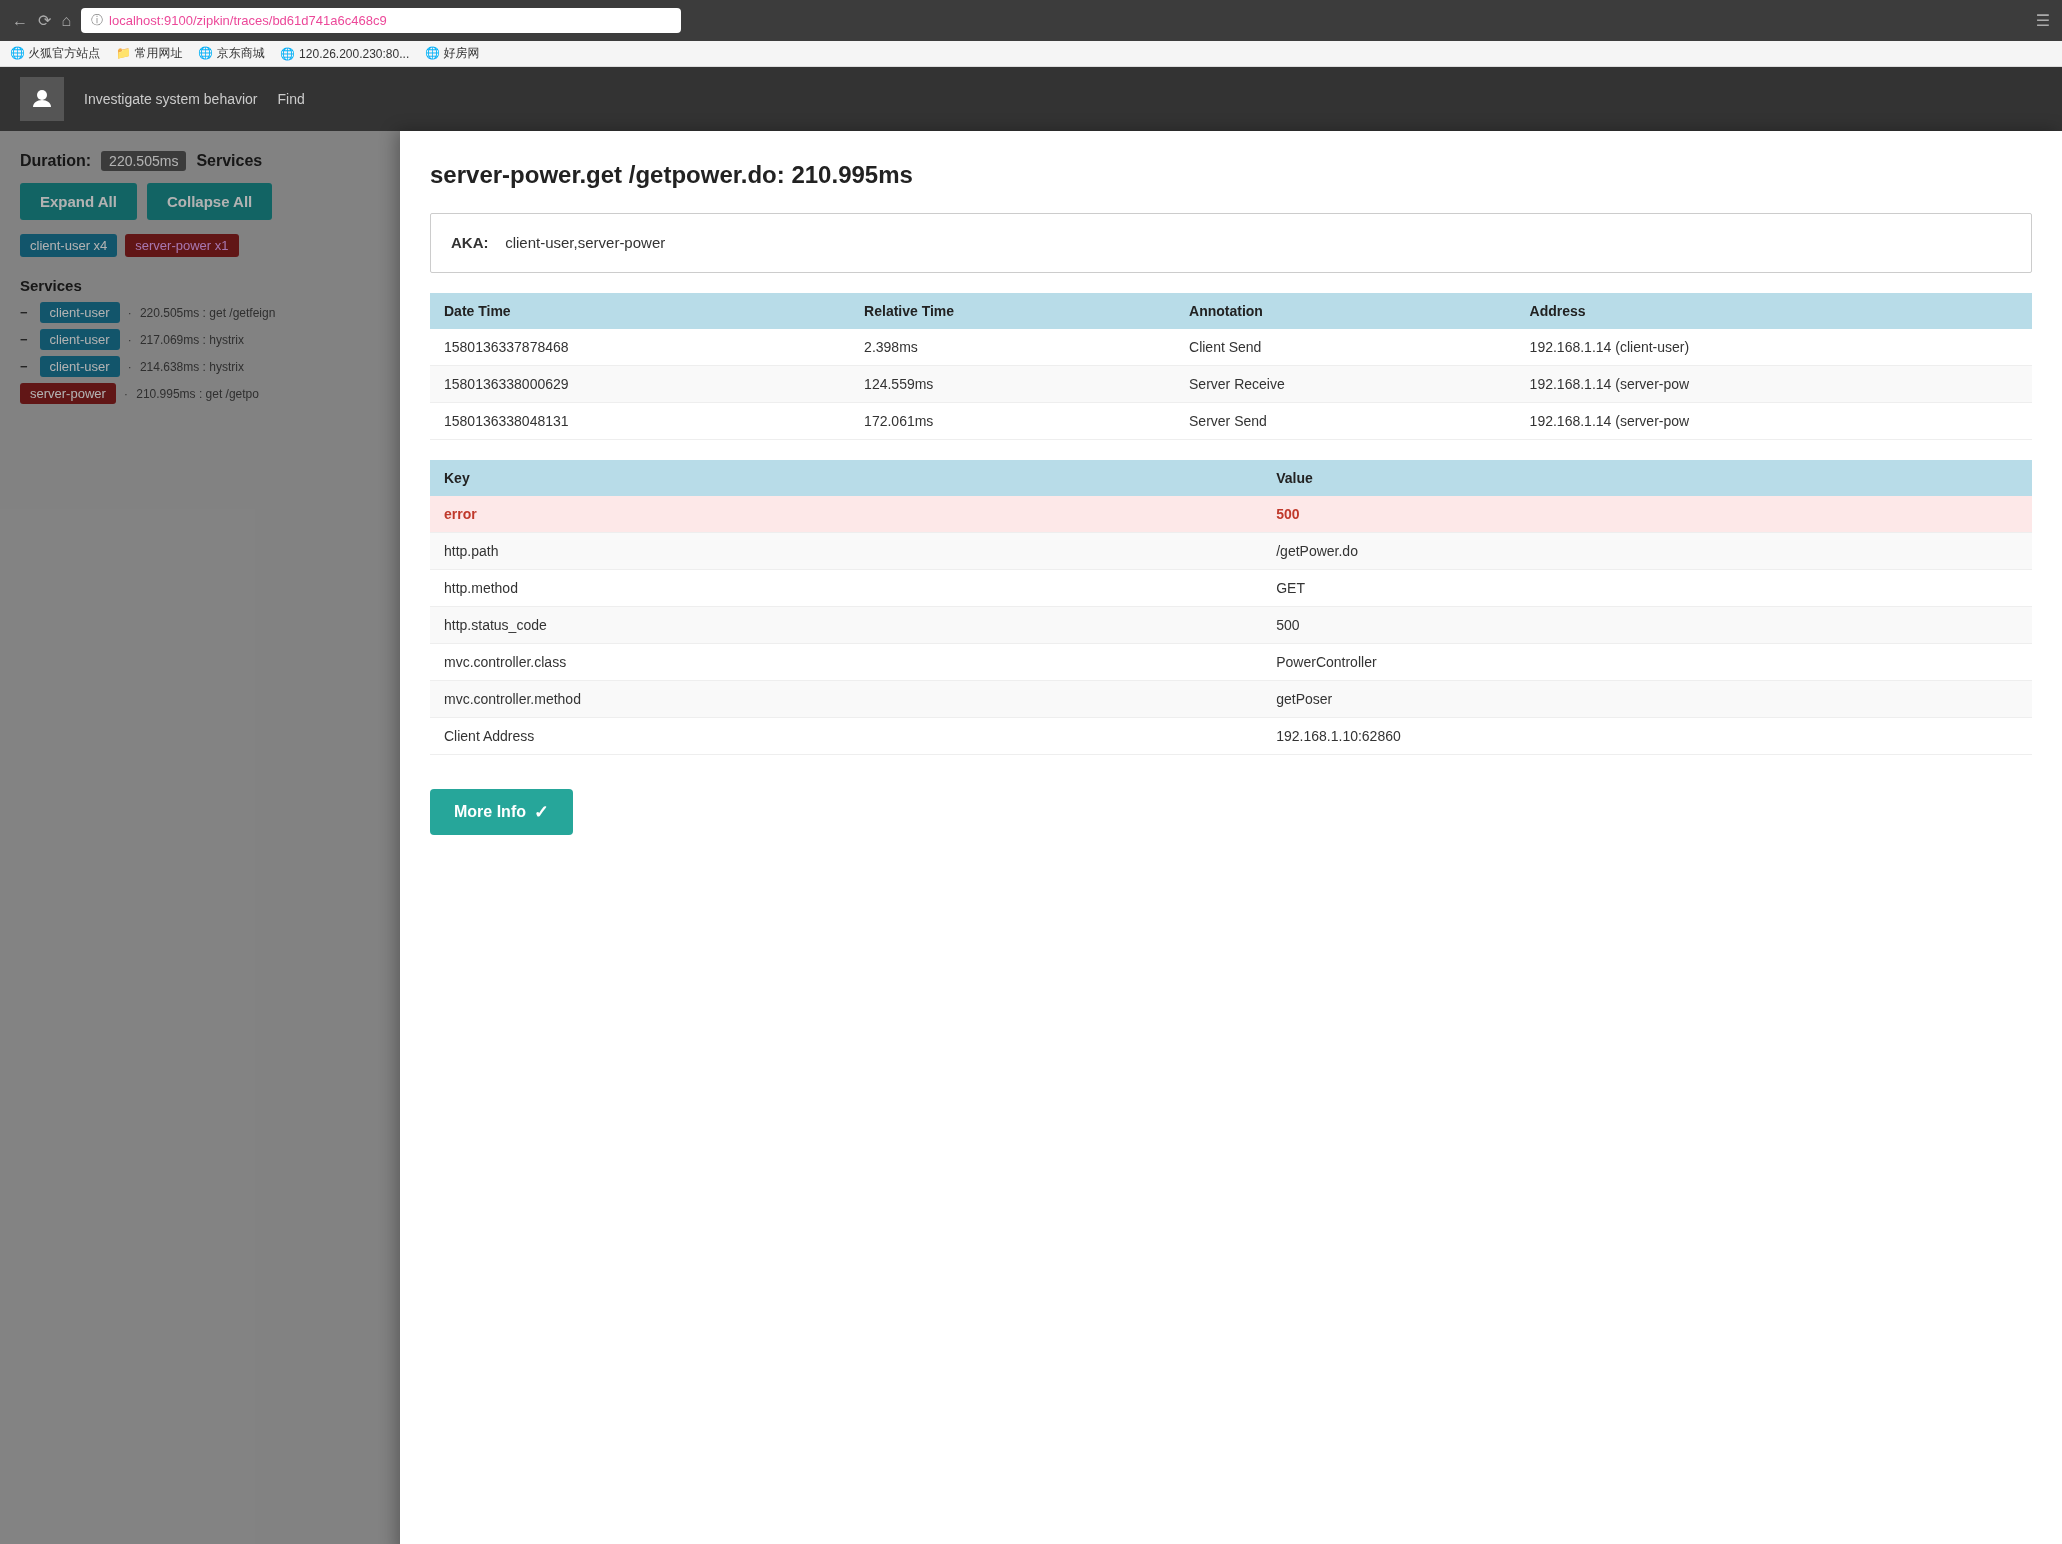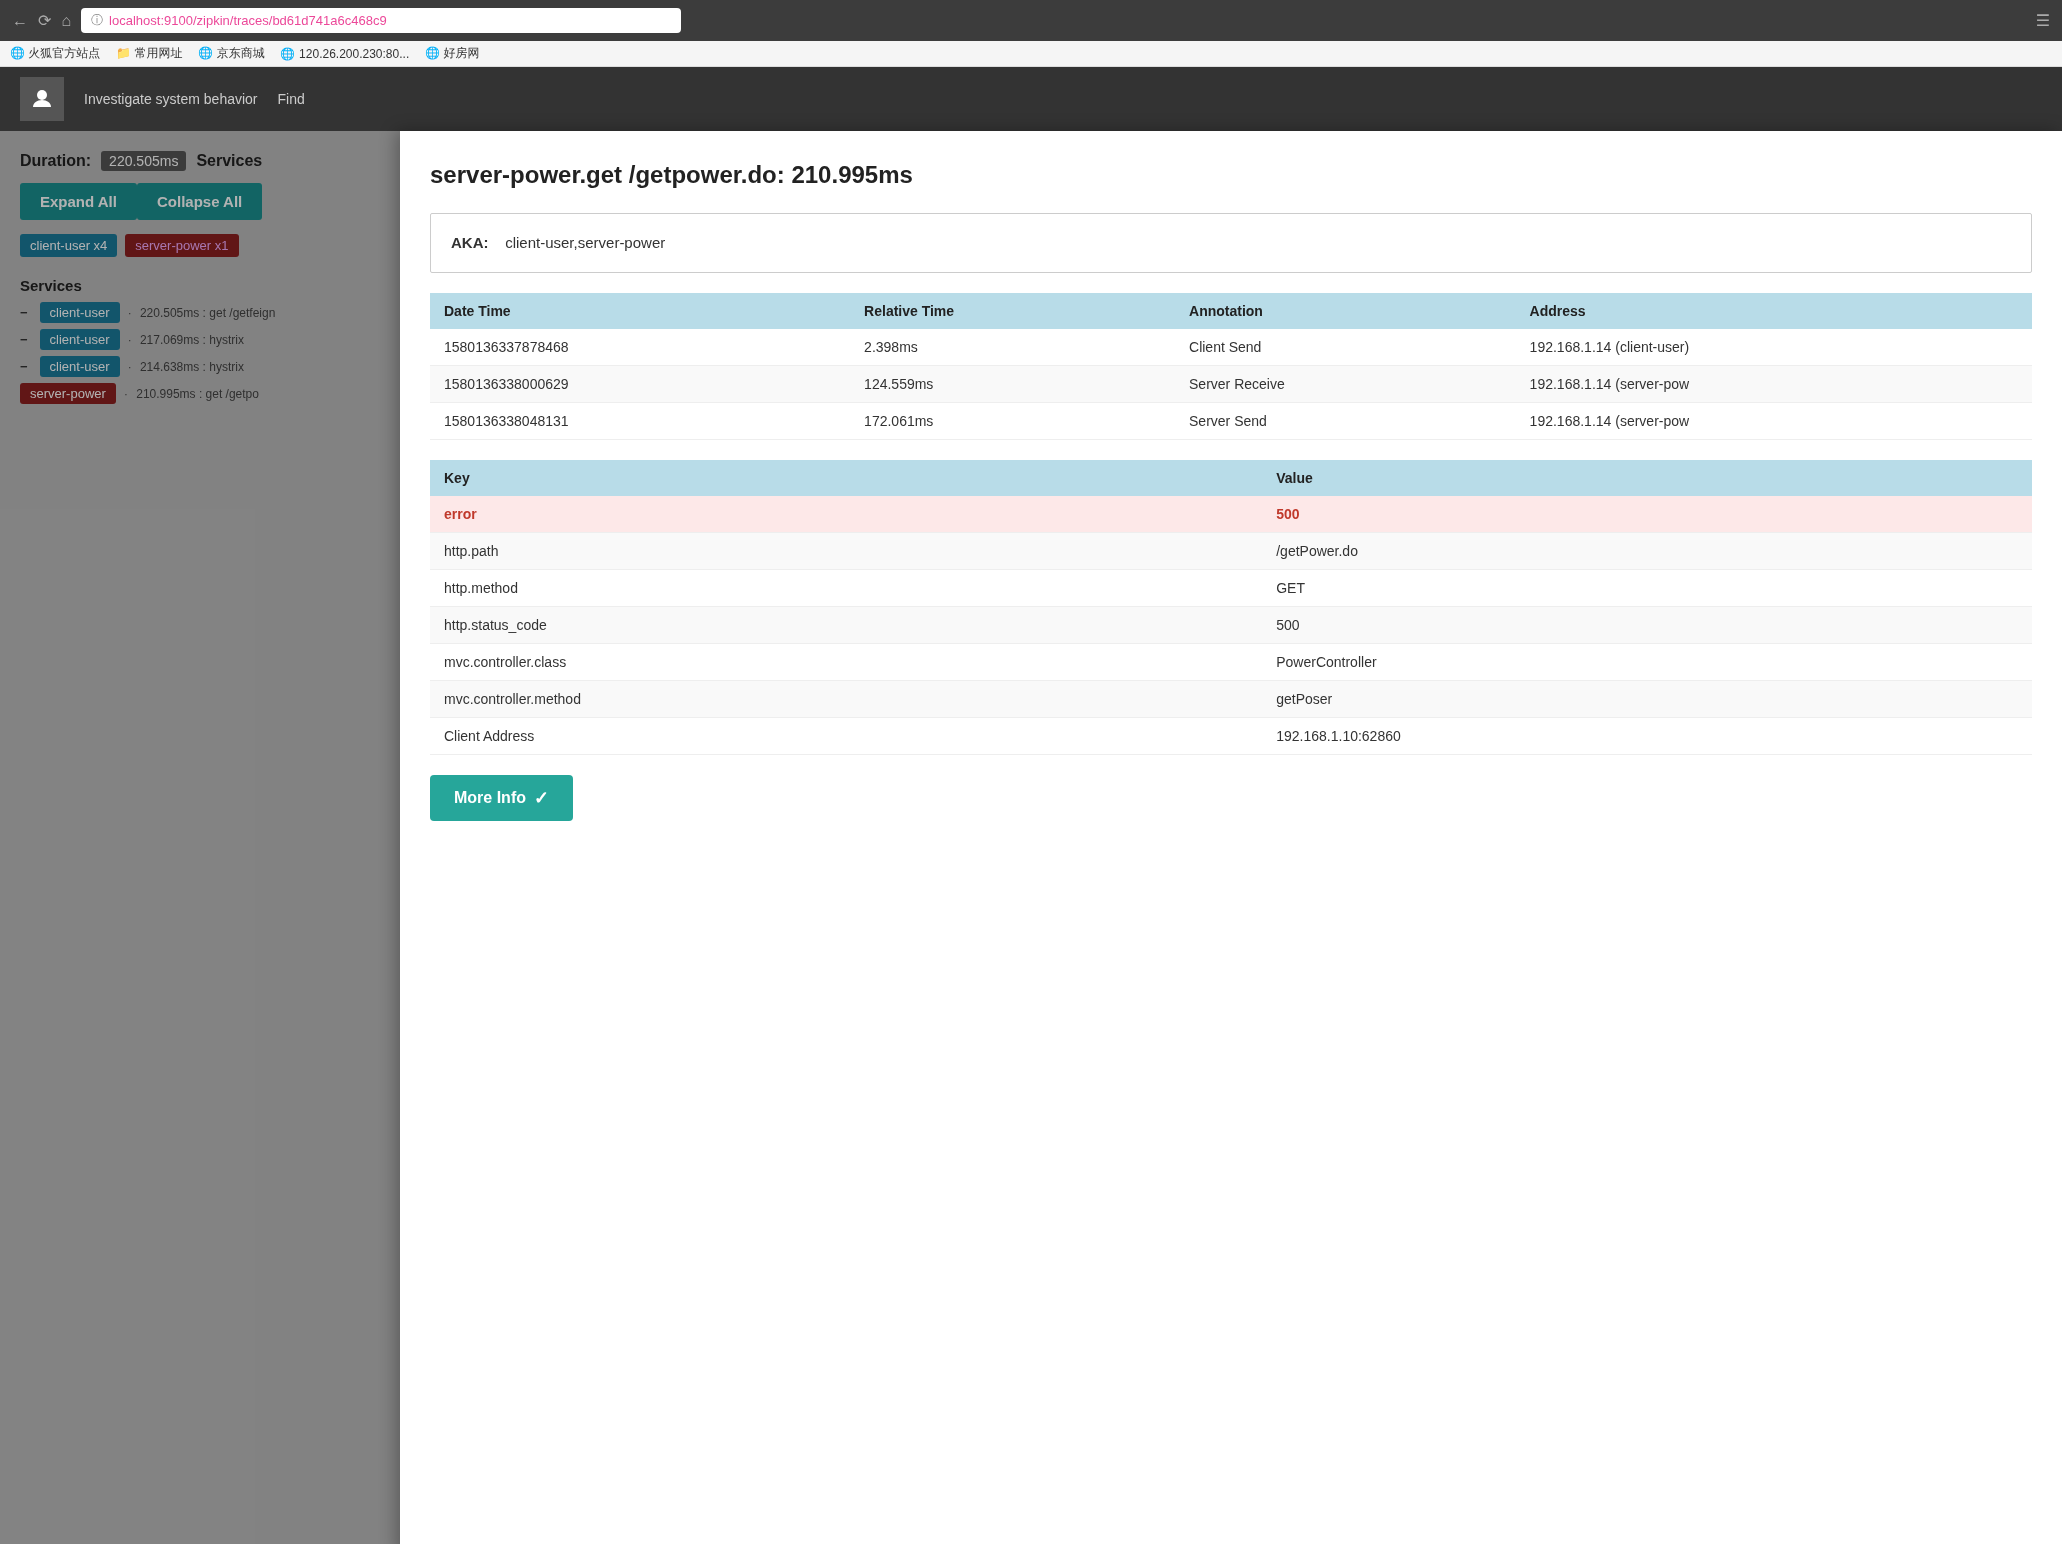--- a/index.html
+++ b/index.html
@@ -92,20 +92,21 @@
       background: #555;
       color: white;
       padding: 2px 8px;
       border-radius: 3px;
       font-size: 14px;
     }
     .services-label { font-size: 16px; font-weight: bold; color: #222; }
 
     .expand-collapse-row {
       display: flex;
+      gap: 10px;
       margin-bottom: 14px;
       align-items: center;
     }
     .btn-teal {
       background: #1a9090;
       color: white;
       border: none;
       padding: 10px 20px;
       font-size: 15px;
       font-weight: bold;
@@ -227,21 +228,21 @@
       color: white;
       border: none;
       padding: 12px 24px;
       font-size: 16px;
       font-weight: bold;
       border-radius: 4px;
       cursor: pointer;
       display: inline-flex;
       align-items: center;
       gap: 8px;
-      margin-top: 0;
+      margin-top: 14px;
     }
     .more-info-btn .chevron { font-size: 18px; }
   </style>
 </head>
 <body>
 
 <div class="browser-chrome">
   <button class="browser-nav-btn">←</button>
   <button class="browser-nav-btn">⟳</button>
   <button class="browser-nav-btn">⌂</button>

